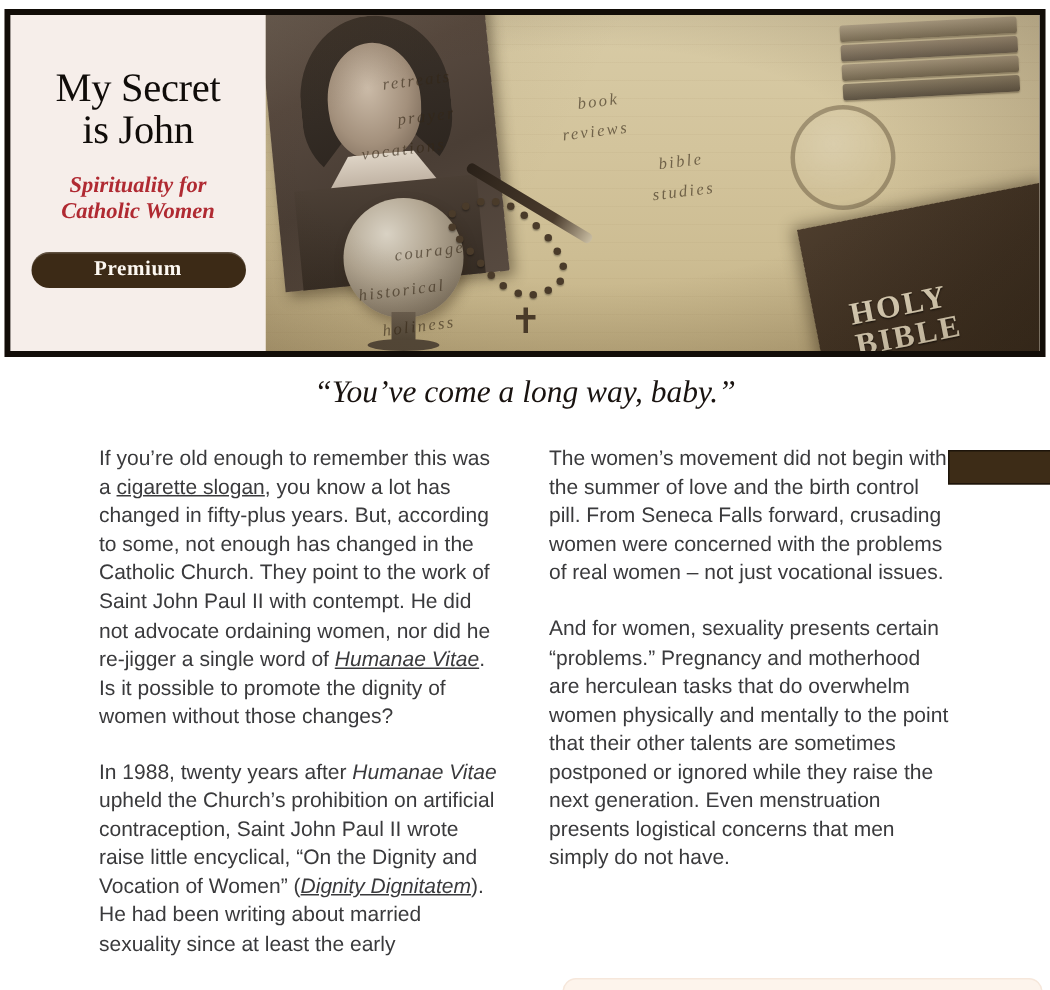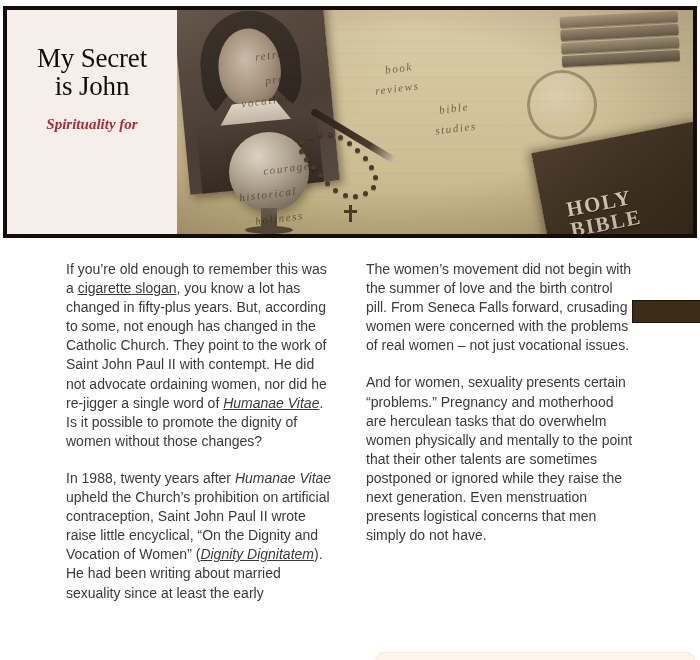--- a/index.html
+++ b/index.html
@@ -327,21 +327,23 @@
 
   <div class="masthead">
 
     <div class="masthead-left">
       <div class="brand-title">
         <div>My Secret</div>
         <div>is John</div>
       </div>
       <div class="brand-tagline">
         <div>Spirituality for</div>
-      </div>
+        <div>Catholic Women</div>
+      </div>
+      <div class="premium-pill">Premium</div>
     </div>
 
     <div class="masthead-photo">
       <div class="paper-lines"></div>
 
       <div class="nun-photo">
         <div class="nun-veil"></div>
         <div class="nun-head"></div>
         <div class="nun-collar"></div>
         <div class="nun-body"></div>
@@ -402,20 +404,21 @@
       <span class="scribble" style="left:86px;  top:152px;">courage</span>
       <span class="scribble" style="left:62px;  top:178px;">historical</span>
       <span class="scribble" style="left:78px;  top:202px;">holiness</span>
 
       <div class="vignette"></div>
     </div>
   </div>
 
   <div class="article">
 
+    <div class="deck">“You’ve come a long way, baby.”</div>
 
     <div class="brown-tab"></div>
 
     <div class="columns">
 
       <div class="col">
         <p>
           <span>If you’re old enough to remember this was a </span><a href="#" class="lnk">cigarette slogan</a><span>, you know a lot has changed in fifty-plus years. But, according to some, not enough has changed in the Catholic Church. They point to the work of Saint John Paul II with contempt. He did not advocate ordaining women, nor did he re-jigger a single word of </span><a href="#" class="itlnk">Humanae Vitae</a><span>. Is it possible to promote the dignity of women without those changes?</span>
         </p>
         <p>

